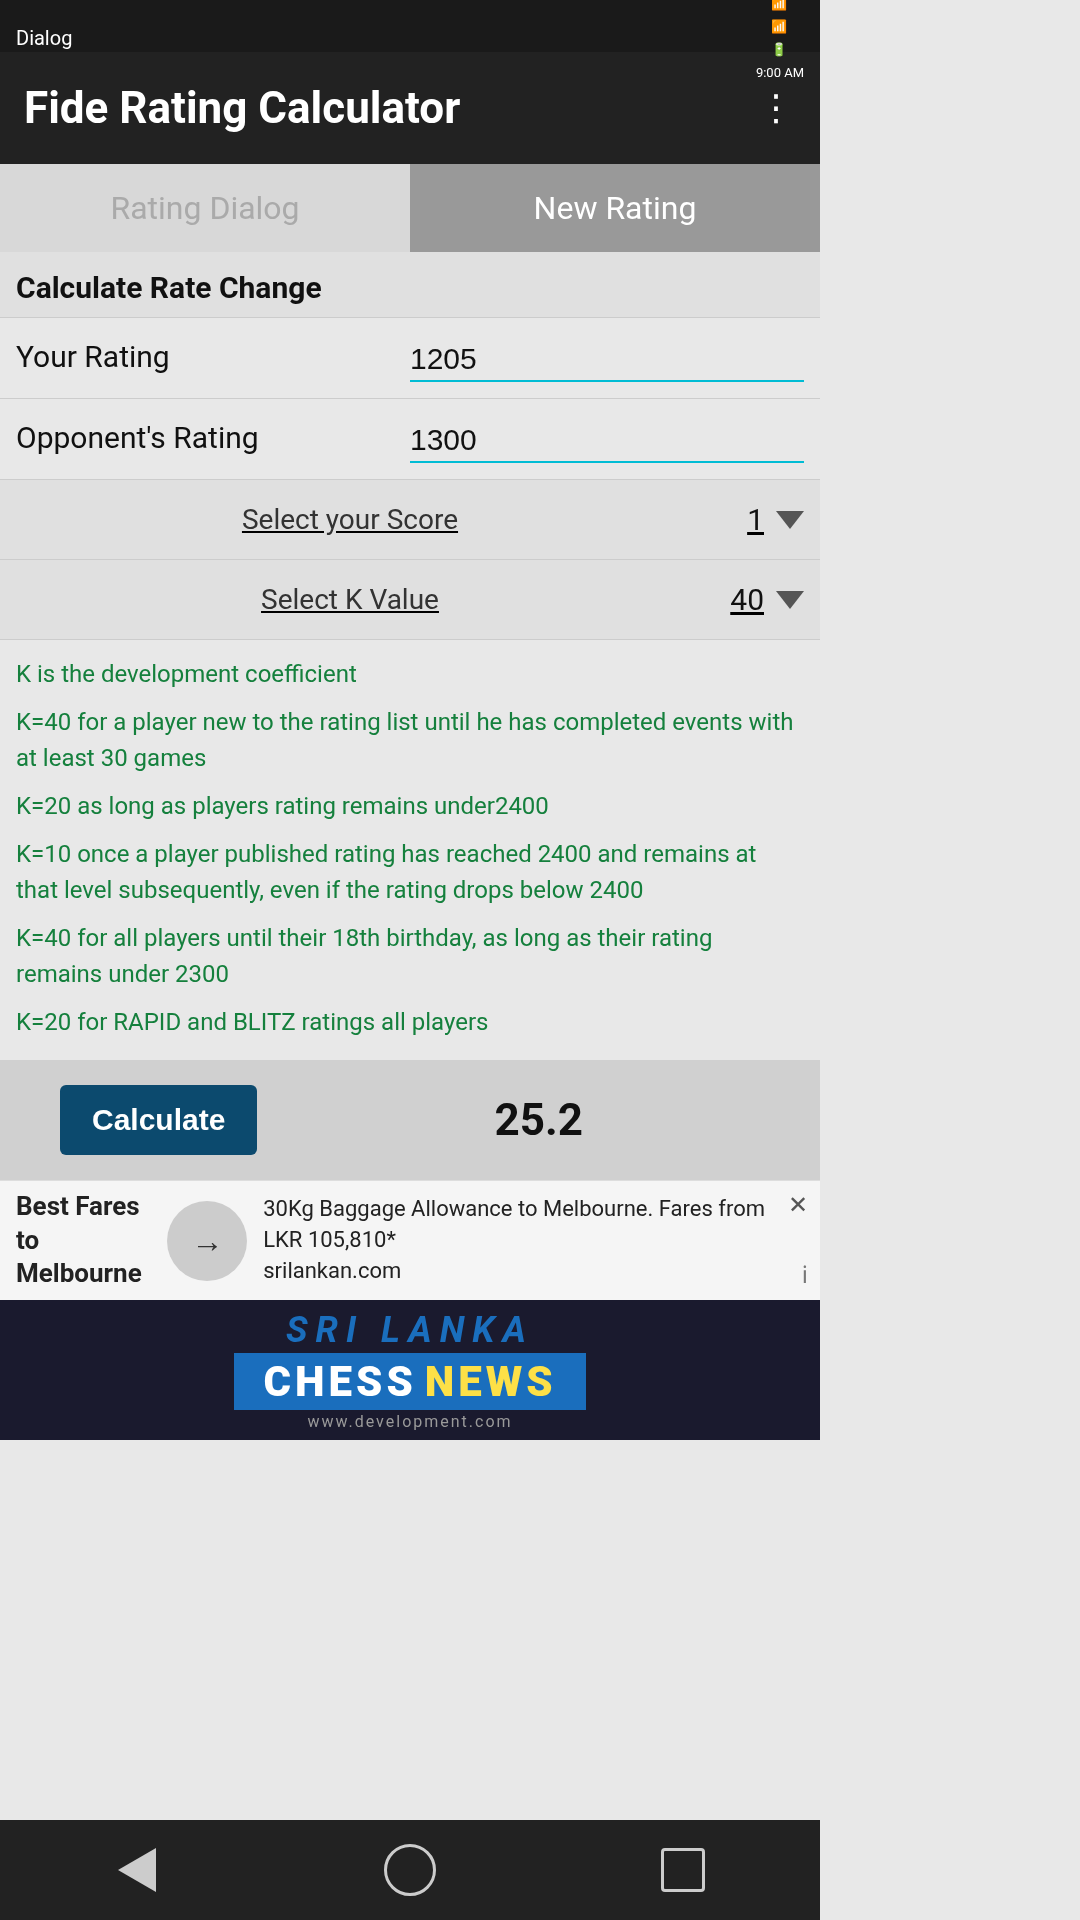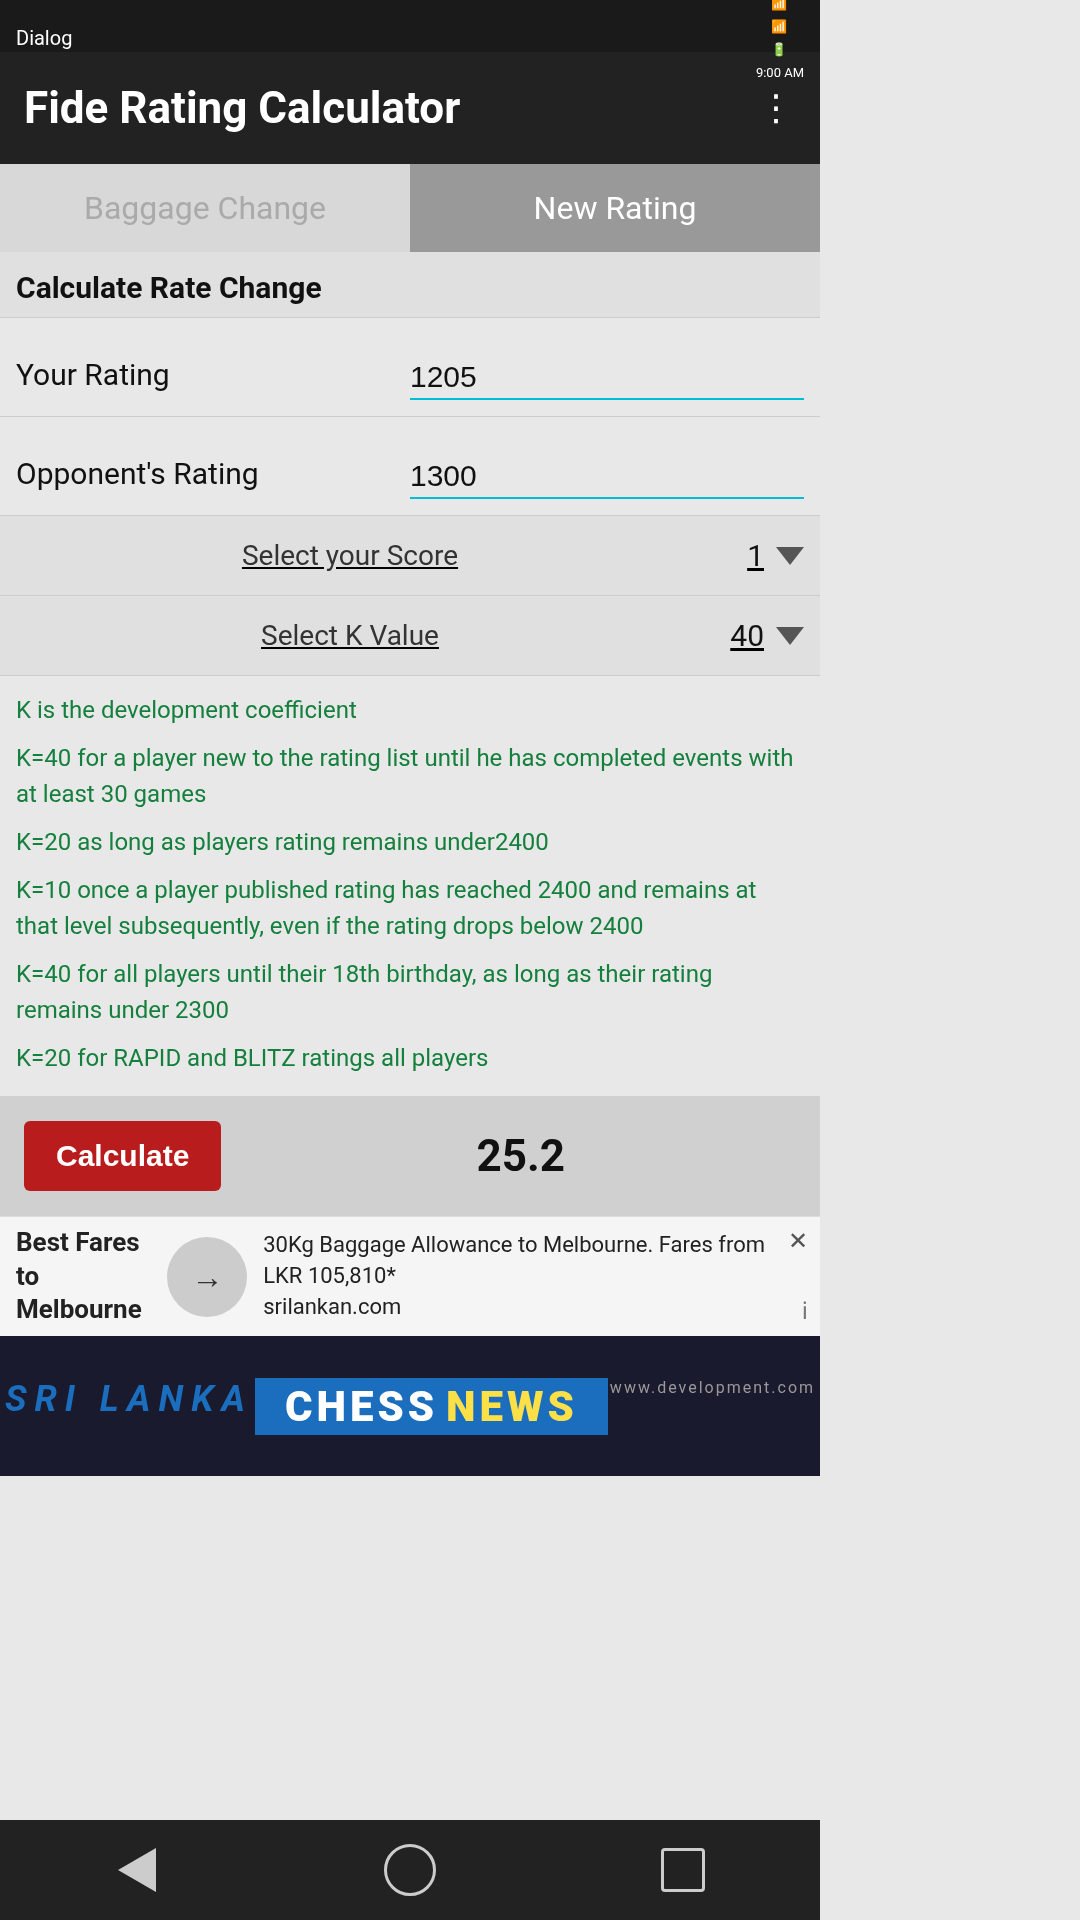--- a/index.html
+++ b/index.html
@@ -106,21 +106,20 @@
     .input-label {
       font-size: 30px;
       color: #111;
       flex: 1;
       padding-bottom: 8px;
     }
     .input-field-wrap {
       flex: 1;
       display: flex;
       flex-direction: column;
-      margin-top: 18px;
     }
     .input-field {
       border: none;
       border-bottom: 2px solid #00bcd4;
       background: transparent;
       font-size: 30px;
       color: #111;
       padding: 4px 0;
       outline: none;
       width: 100%;
@@ -177,28 +176,29 @@
     
     .calculate-row {
       background: #d0d0d0;
       display: flex;
       align-items: center;
       padding: 20px 24px;
       gap: 24px;
       height: 120px;
     }
     .calculate-btn {
-      background: #b91c1c;
+      background: #0c4a6e;
       color: #fff;
       border: none;
       border-radius: 6px;
       font-size: 30px;
       padding: 18px 32px;
       cursor: pointer;
       font-weight: bold;
+      margin-left: 36px;
     }
     .calculate-result {
       font-size: 44px;
       font-weight: bold;
       color: #111;
       flex: 1;
       text-align: center;
     }
 
     
@@ -258,22 +258,22 @@
     .ad-banner-2 {
       background: #1a1a2e;
       display: flex;
       align-items: center;
       justify-content: center;
       height: 140px;
       overflow: hidden;
     }
     .chess-news-logo {
       display: flex;
-      flex-direction: row;
-      align-items: flex-start;
+      flex-direction: column;
+      align-items: center;
       gap: 2px;
     }
     .chess-news-top {
       font-size: 36px;
       font-weight: bold;
       color: #1a6ebd;
       letter-spacing: 8px;
       font-style: italic;
     }
     .chess-news-middle {
@@ -350,21 +350,21 @@
   </div>
 </div>
 
 <div class="app-bar">
   <span class="app-bar-title">Fide Rating Calculator</span>
   <span class="app-bar-menu">⋮</span>
 </div>
 
 <div class="tabs">
   <div class="tab inactive">
-    <span>Baggage Change</span>
+    <span>Rating Dialog</span>
   </div>
   <div class="tab active">
     <span>New Rating</span>
   </div>
 </div>
 
 <div class="content">
 
   <div class="section-title">Calculate Rate Change</div>
 

